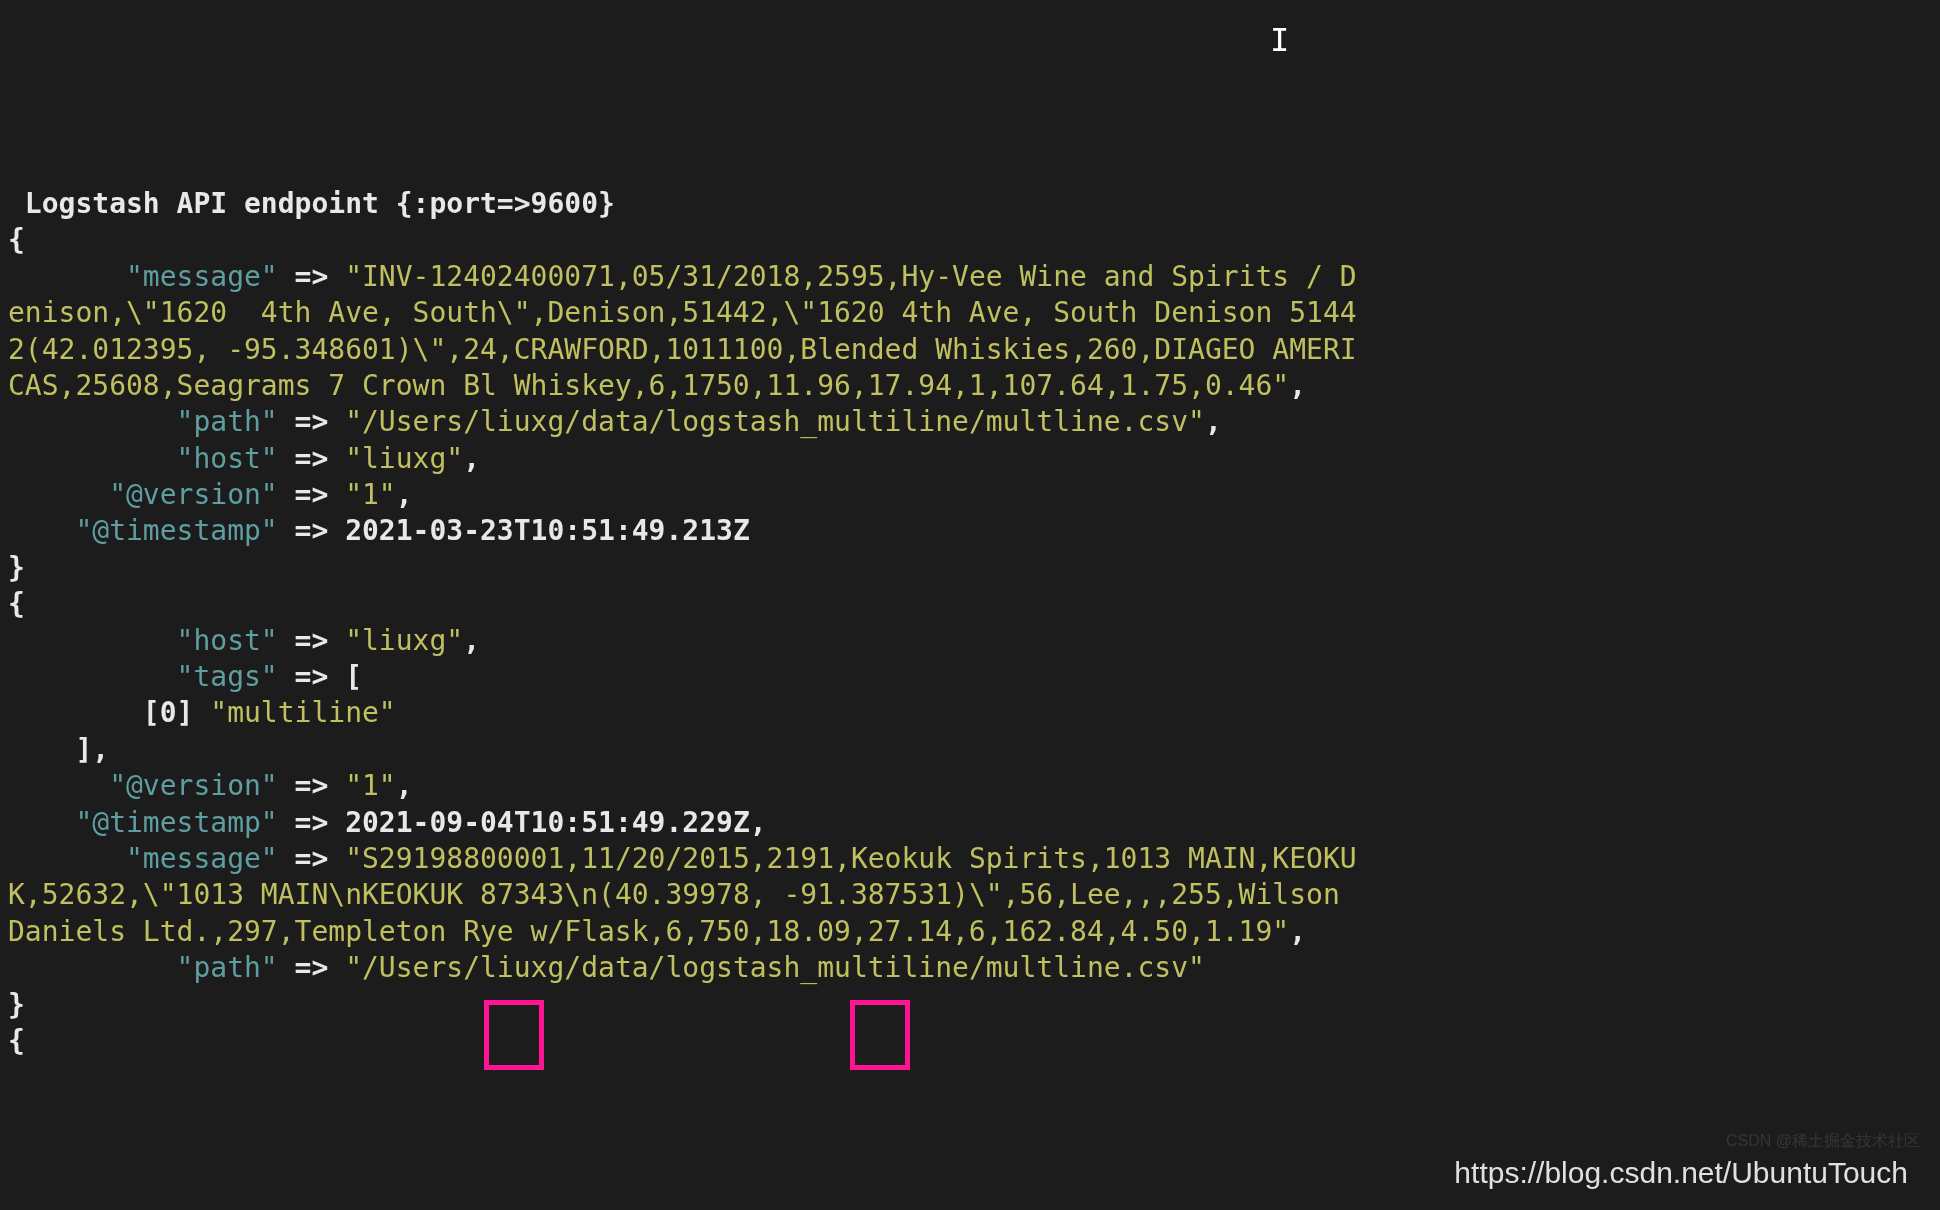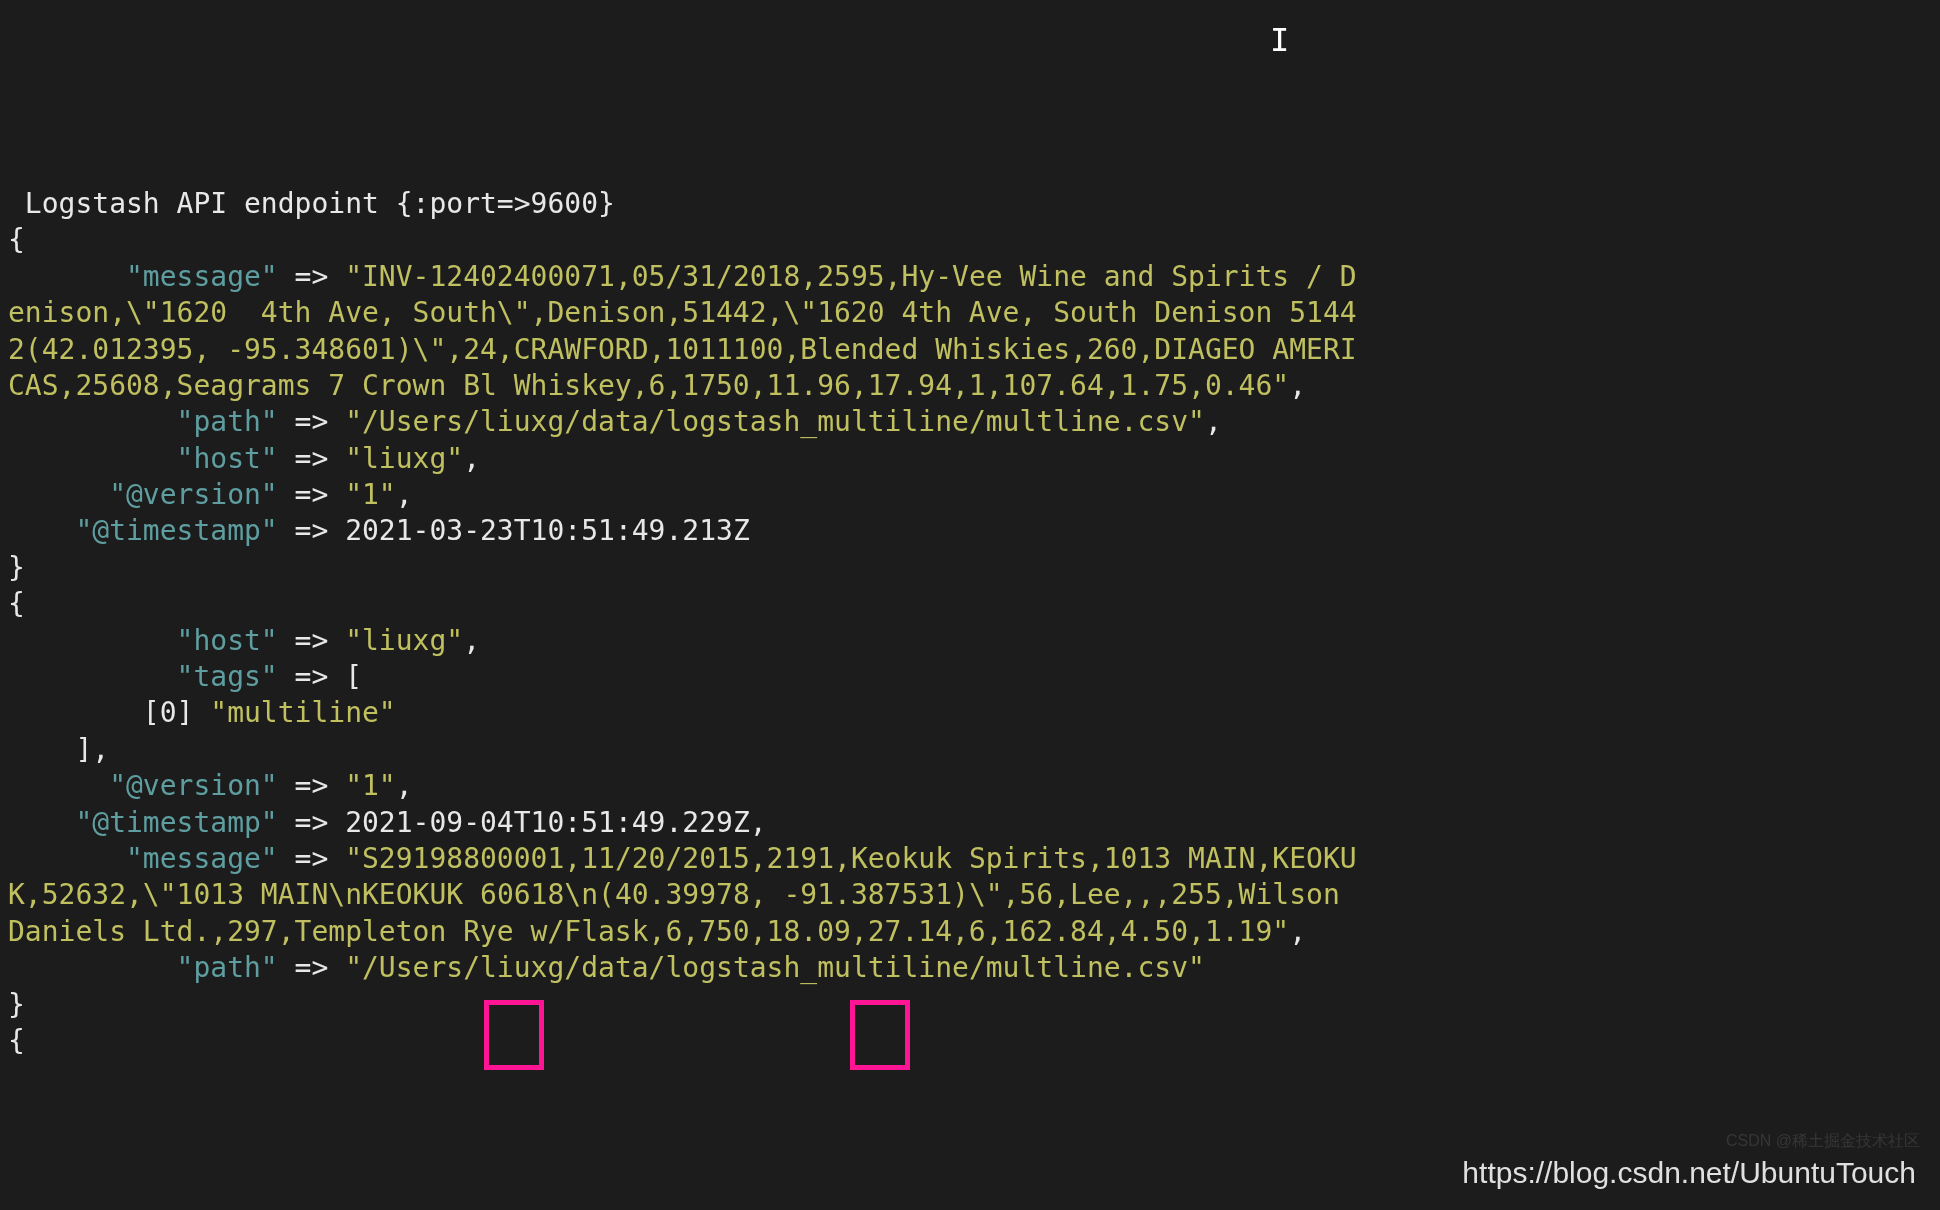--- a/index.html
+++ b/index.html
@@ -12,35 +12,35 @@
       padding: 0;
       width: 1940px;
       height: 1210px;
       overflow: hidden;
       position: relative;
       white-space: pre;
     }
     .terminal {
       padding: 4px 8px;
     }
-    .white { color: #e8e8e8; }
+    .white { color: #e8e8e8; font-weight: bold; }
     .yellow { color: #c0c060; }
     .teal { color: #5f9ea0; }
     .highlight-box {
       position: absolute;
       border: 5px solid #ff1493;
       background: transparent;
       pointer-events: none;
     }
     #hbox1 { left: 484px; top: 1000px; width: 60px; height: 70px; }
     #hbox2 { left: 850px; top: 1000px; width: 60px; height: 70px; }
     .watermark {
       position: absolute;
       bottom: 18px;
-      right: 24px;
+      right: 32px;
       color: #e0e0e0;
       font-size: 30px;
       font-family: Arial, sans-serif;
       white-space: nowrap;
     }
     .watermark-faint {
       position: absolute;
       bottom: 58px;
       right: 20px;
       color: rgba(200,200,200,0.15);
@@ -71,21 +71,21 @@
 <span class="teal">    "@timestamp"</span><span class="white"> =&gt; </span><span class="white">2021-03-23T10:51:49.213Z</span>
 <span class="white">}</span>
 <span class="white">{</span>
 <span class="teal">          "host"</span><span class="white"> =&gt; </span><span class="yellow">"liuxg"</span><span class="white">,</span>
 <span class="teal">          "tags"</span><span class="white"> =&gt; </span><span class="white">[</span>
 <span class="white">        [0] </span><span class="yellow">"multiline"</span>
 <span class="white">    ],</span>
 <span class="teal">      "@version"</span><span class="white"> =&gt; </span><span class="yellow">"1"</span><span class="white">,</span>
 <span class="teal">    "@timestamp"</span><span class="white"> =&gt; </span><span class="white">2021-09-04T10:51:49.229Z</span><span class="white">,</span>
 <span class="teal">       "message"</span><span class="white"> =&gt; </span><span class="yellow">"S29198800001,11/20/2015,2191,Keokuk Spirits,1013 MAIN,KEOKU</span>
-<span class="yellow">K,52632,\"1013 MAIN</span><span class="yellow">\n</span><span class="yellow">KEOKUK 60618</span><span class="yellow">\n</span><span class="yellow">(40.39978, -91.387531)\",56,Lee,,,255,Wilson </span>
+<span class="yellow">K,52632,\"1013 MAIN</span><span class="yellow">\n</span><span class="yellow">KEOKUK 87343</span><span class="yellow">\n</span><span class="yellow">(40.39978, -91.387531)\",56,Lee,,,255,Wilson </span>
 <span class="yellow">Daniels Ltd.,297,Templeton Rye w/Flask,6,750,18.09,27.14,6,162.84,4.50,1.19"</span><span class="white">,</span>
 <span class="teal">          "path"</span><span class="white"> =&gt; </span><span class="yellow">"/Users/liuxg/data/logstash_multiline/multline.csv"</span>
 <span class="white">}</span>
 <span class="white">{</span>
 </div>
 
 <div class="highlight-box" id="hbox1"></div>
 <div class="highlight-box" id="hbox2"></div>
 
 <span class="cursor" style="left:1270px; top:20px;">𝙸</span>

